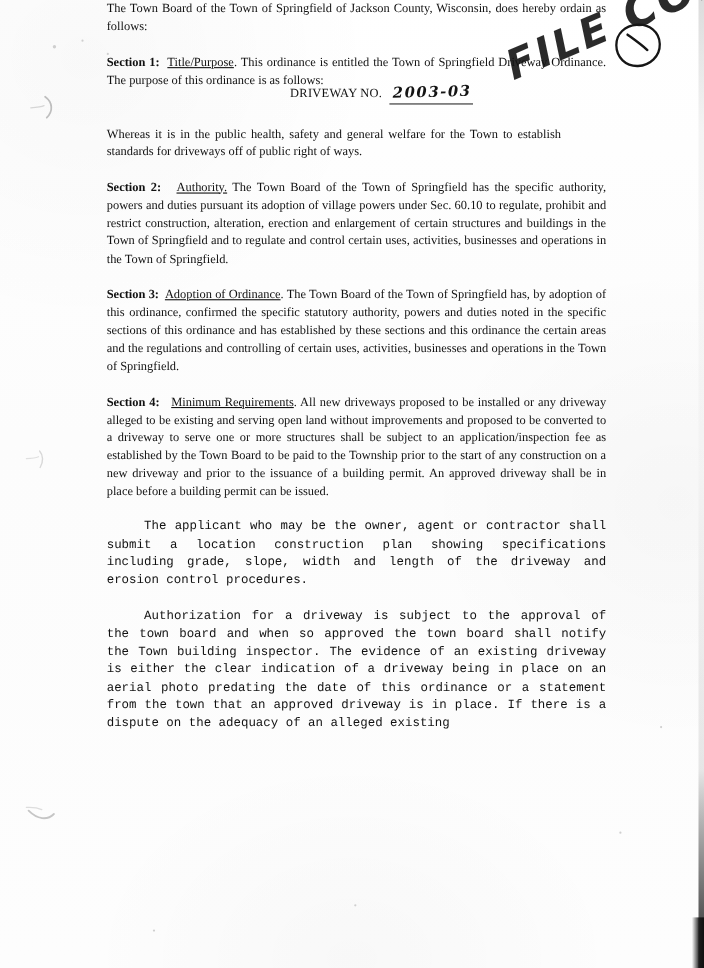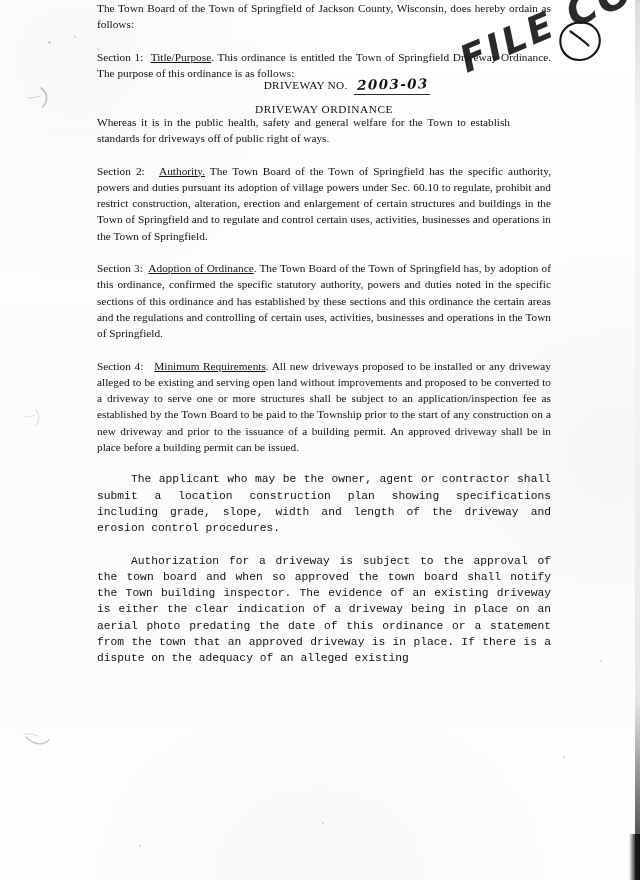--- a/index.html
+++ b/index.html
@@ -107,21 +107,21 @@
     text-justify: inter-word;
   }
   .para-gap { height: 16.25px; }
 
   .para-indent-first { text-indent: 34px; font-family: Liberation Mono, monospace; }
   .para-quote {
     margin-left: 41px;
     width: 413px;
   }
 
-  .sec-label { font-weight: normal; }
+  .sec-label { font-weight: bold; }
   .sec-title { text-decoration: underline; }
 
   
   #file-copy-stamp {
     position: absolute;
     left: 452px;
     top: 38px;
     transform: rotate(-23deg);
     transform-origin: left top;
     font-family: "DejaVu Sans", "Liberation Sans", sans-serif;
@@ -201,21 +201,20 @@
 
   <div class="typed-body">
 
     <div class="doc-heading" id="title-ordinance-no">
       <span>DRIVEWAY NO.</span>
       <span class="ord-number-line">
         <span class="handwritten-num">2003-03</span>
       </span>
     </div>
 
-    <div class="doc-heading" id="title-driveway">DRIVEWAY ORDINANCE</div>
 
     <div style="">
 
       <p class="para">The Town Board of the Town of Springfield of Jackson County, Wisconsin, does hereby ordain as follows:</p>
 
       <div class="para-gap"></div>
 
       <p class="para">
         <span class="sec-label">Section 1:</span><span>&nbsp; </span><span class="sec-title">Title/Purpose</span><span>.</span><span> </span><span>This ordinance is entitled the Town of Springfield Driveway Ordinance.  The purpose of this ordinance is as follows:</span>
       </p>

